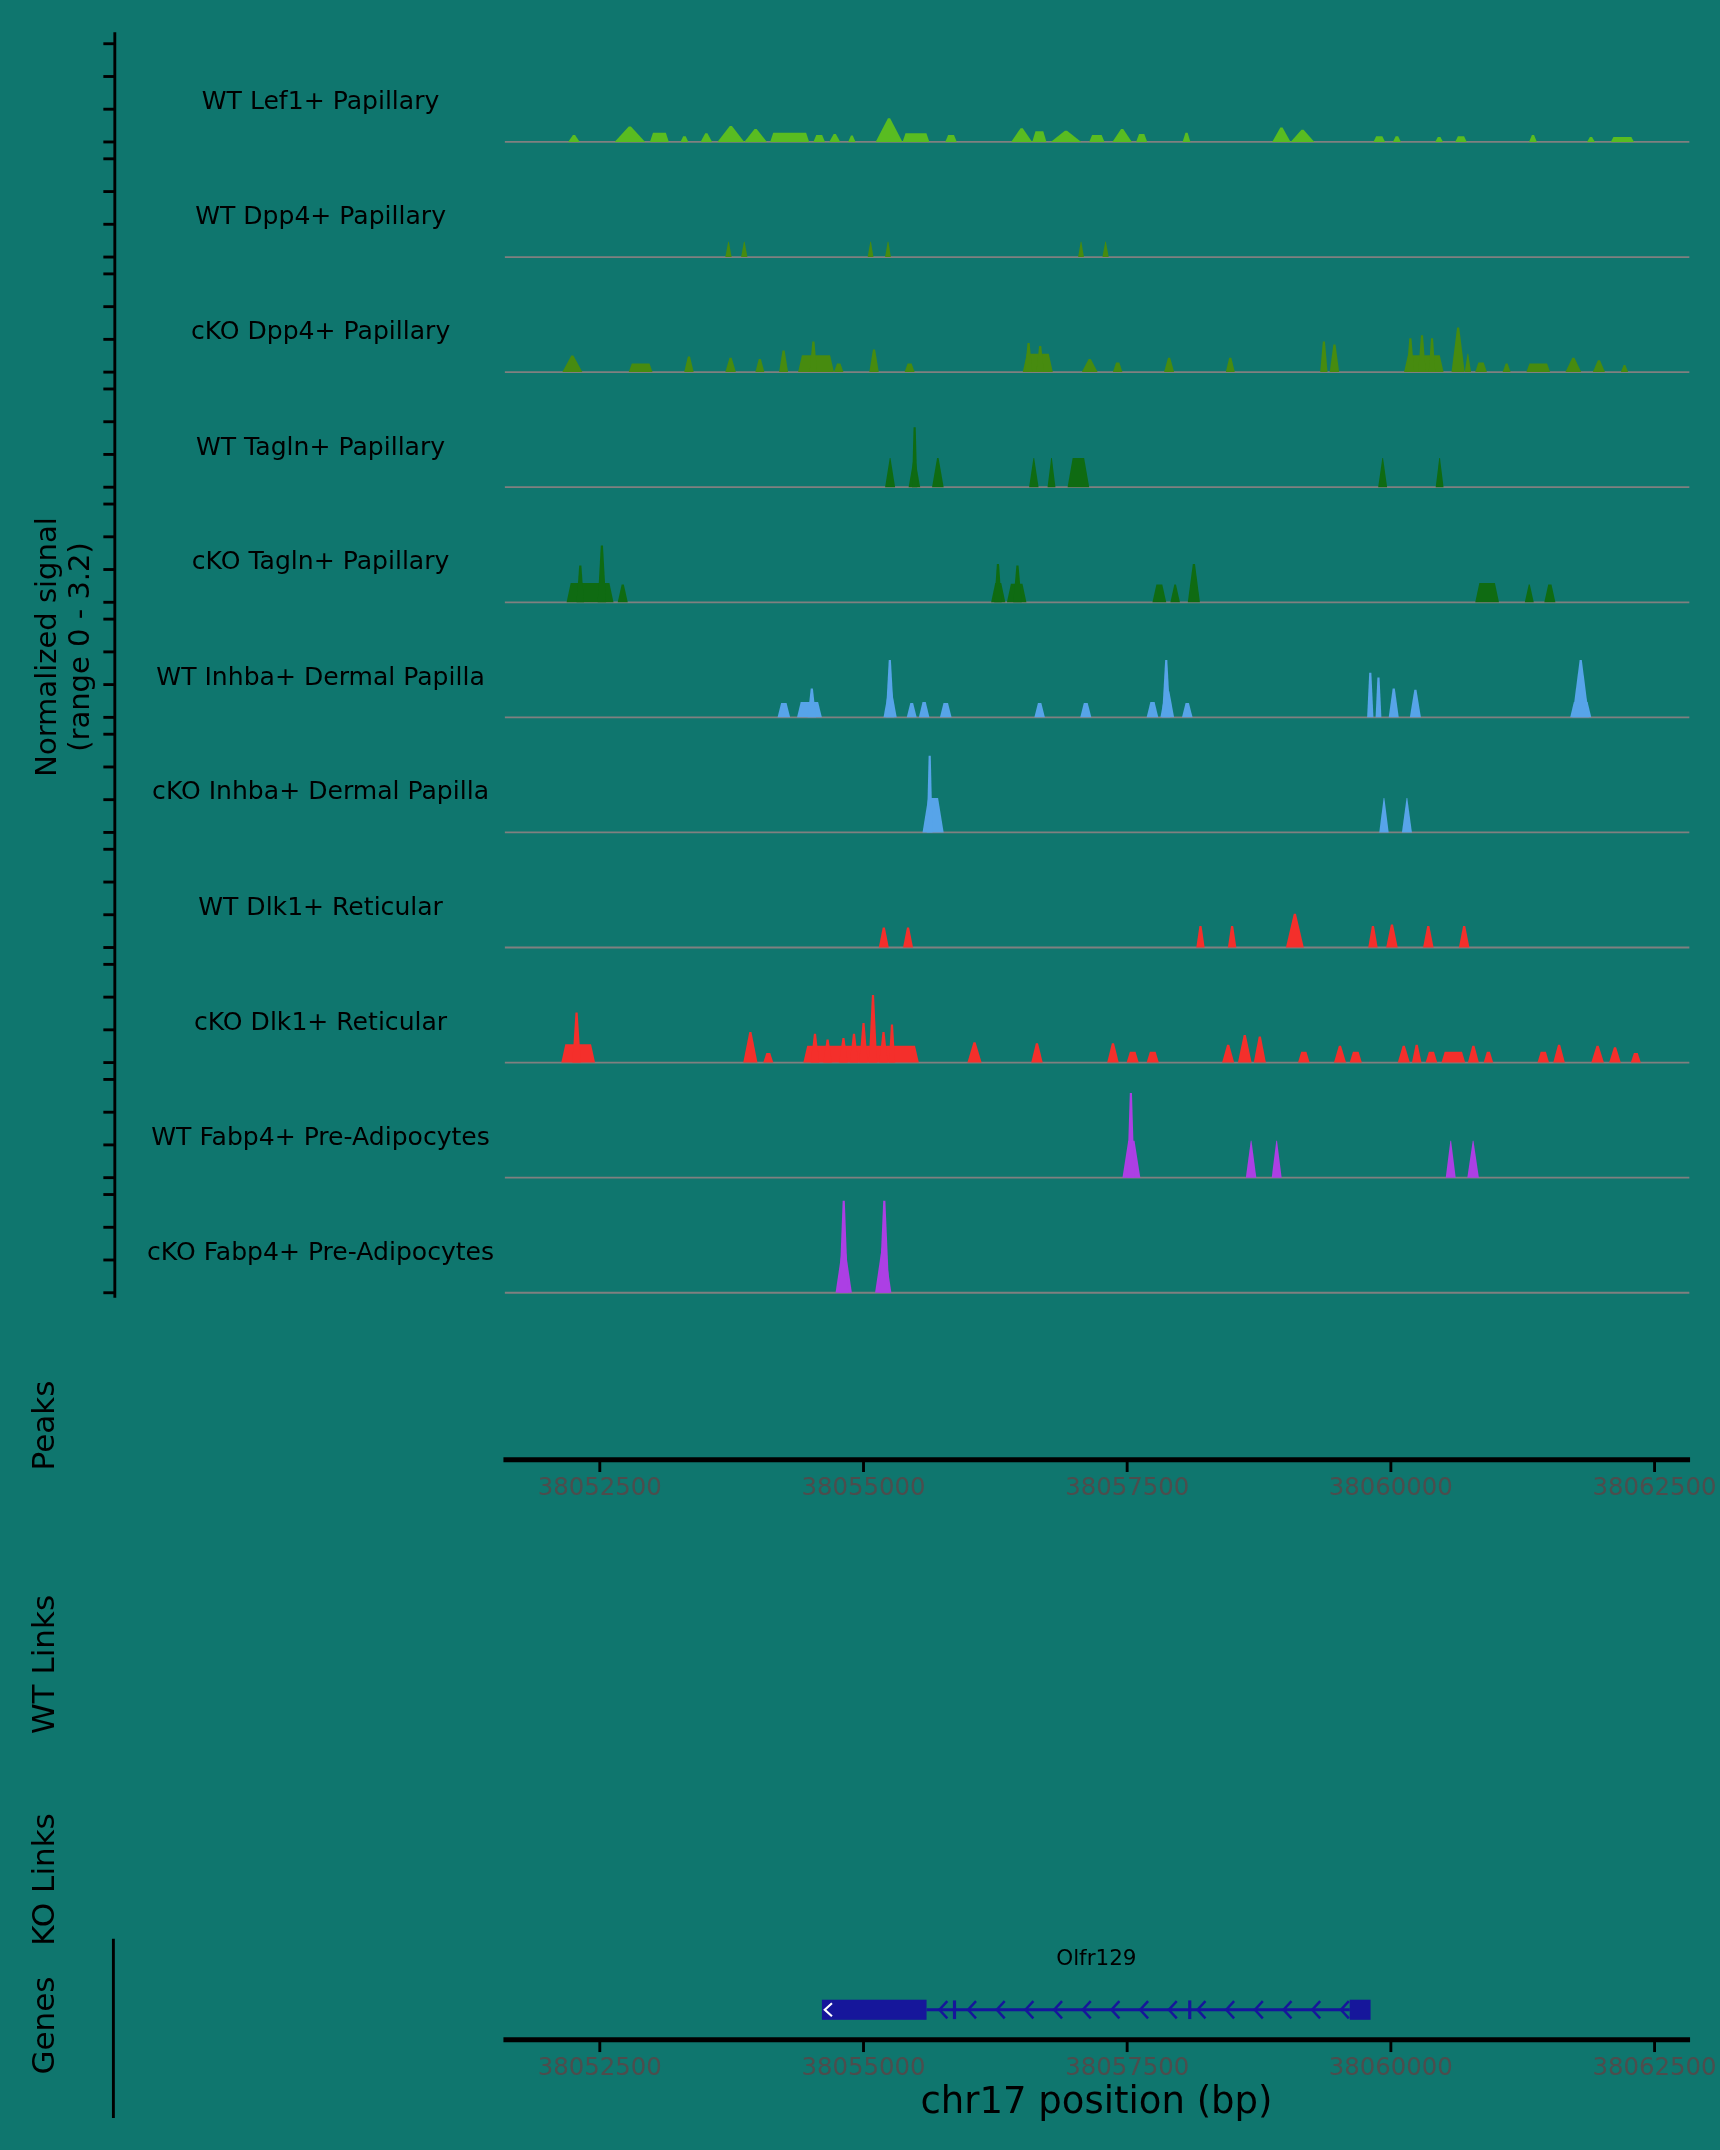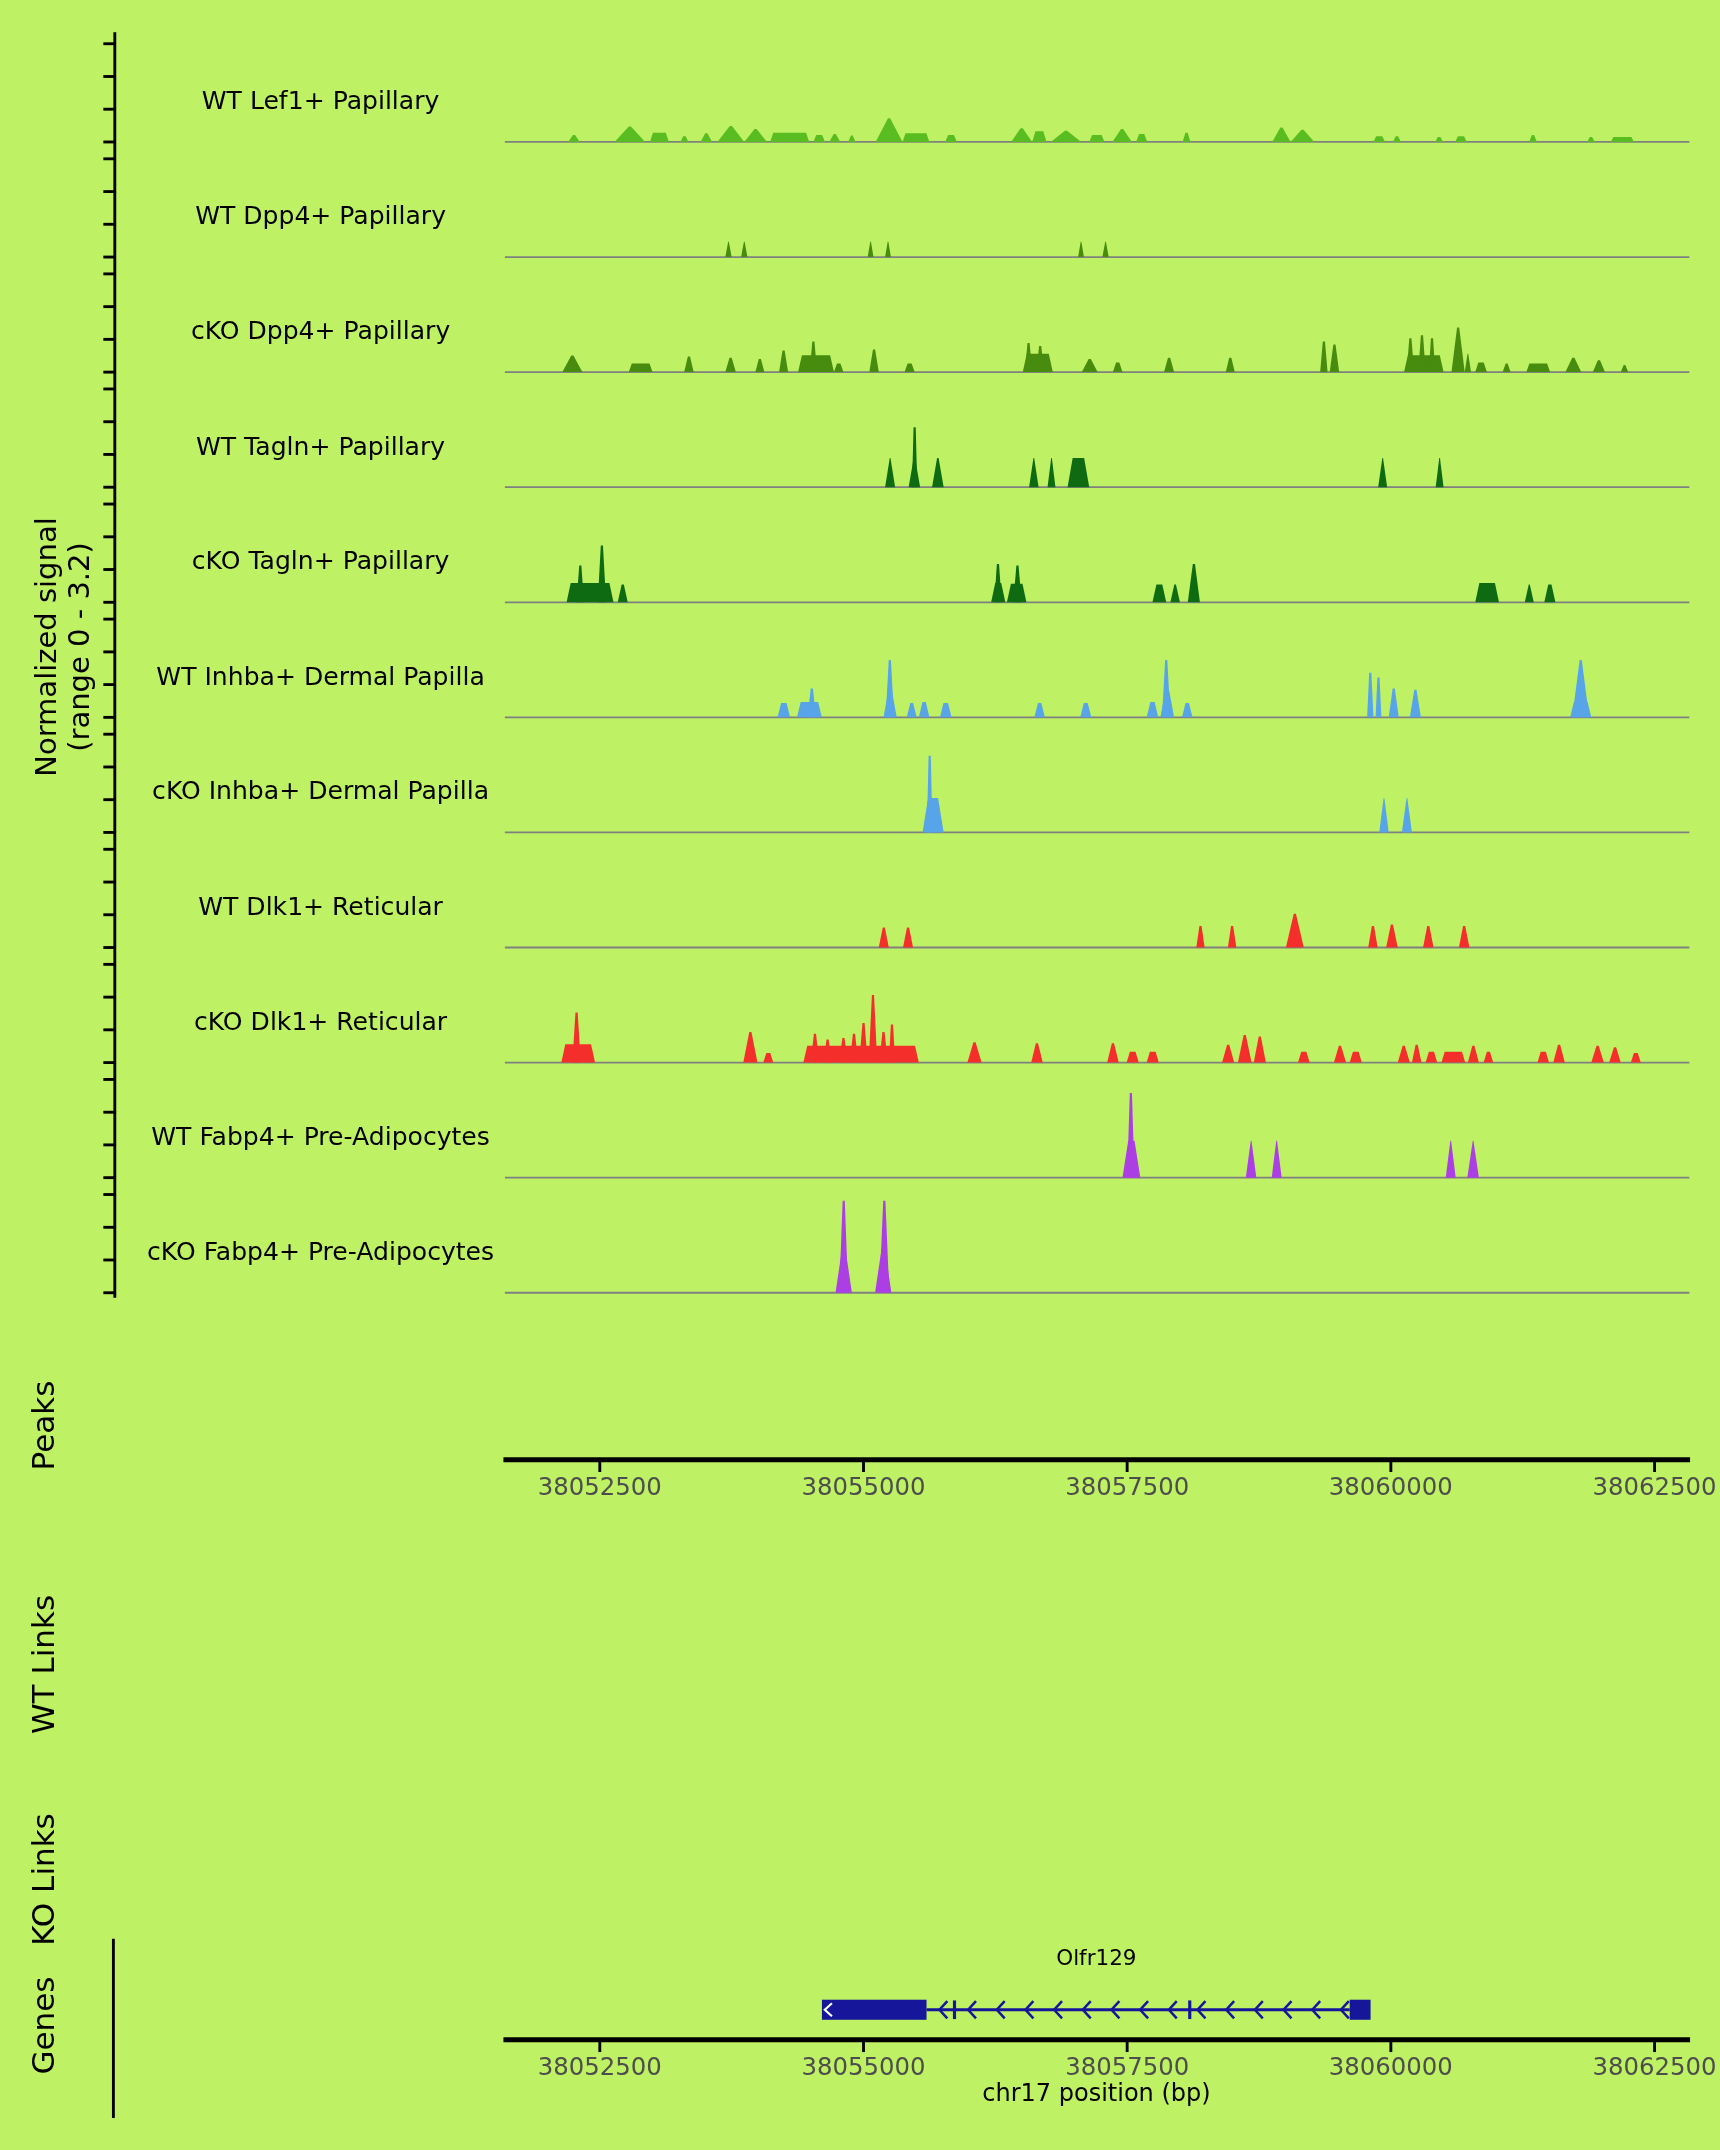--- a/index.html
+++ b/index.html
@@ -1,28 +1,28 @@
 <!DOCTYPE html>
 <html style="font-size:11.5px"><head>
 <meta charset="utf-8">
 <style>
   html,body{margin:0;padding:0;background:#ffffff;}
-  .fig{position:relative;width:1721px;height:2151px;background:#bef264;
+  .fig{position:relative;width:1721px;height:2151px;background:#0f766e;
        font-family:"DejaVu Sans","Liberation Sans",sans-serif;overflow:hidden;}
   #chart-svg{position:absolute;left:0;top:0;}
   .ylabel{position:absolute;left:-367px;top:614px;width:860px;height:66px;
           transform:rotate(-90deg);text-align:center;font-size:29px;line-height:33px;color:#000;}
   .section-label{position:absolute;width:244px;height:37px;transform:rotate(-90deg);
           text-align:center;font-size:31px;line-height:37px;color:#000;}
   #lbl-peaks{left:-79px;top:1407px;}
   #lbl-wtlinks{left:-79px;top:1646px;}
   #lbl-kolinks{left:-79px;top:1861px;}
   #lbl-genes{left:-79px;top:2007px;}
   .xtitle{position:absolute;left:774px;top:2079px;width:645px;height:39px;
-          text-align:center;font-size:24px;color:#000;}
+          text-align:center;font-size:37px;color:#000;}
 </style>
 </head>
 <body>
 
 <div class="fig">
   <svg id="chart-svg" width="1721" height="2151" viewBox="0 0 2400 3000">
       <line x1="160" y1="45" x2="160" y2="1810" stroke="#000" stroke-width="4"></line>
       <line x1="144" y1="198.0" x2="160" y2="198.0" stroke="#000" stroke-width="4"></line>
       <line x1="144" y1="152.3" x2="160" y2="152.3" stroke="#000" stroke-width="4"></line>
       <line x1="144" y1="106.7" x2="160" y2="106.7" stroke="#000" stroke-width="4"></line>

